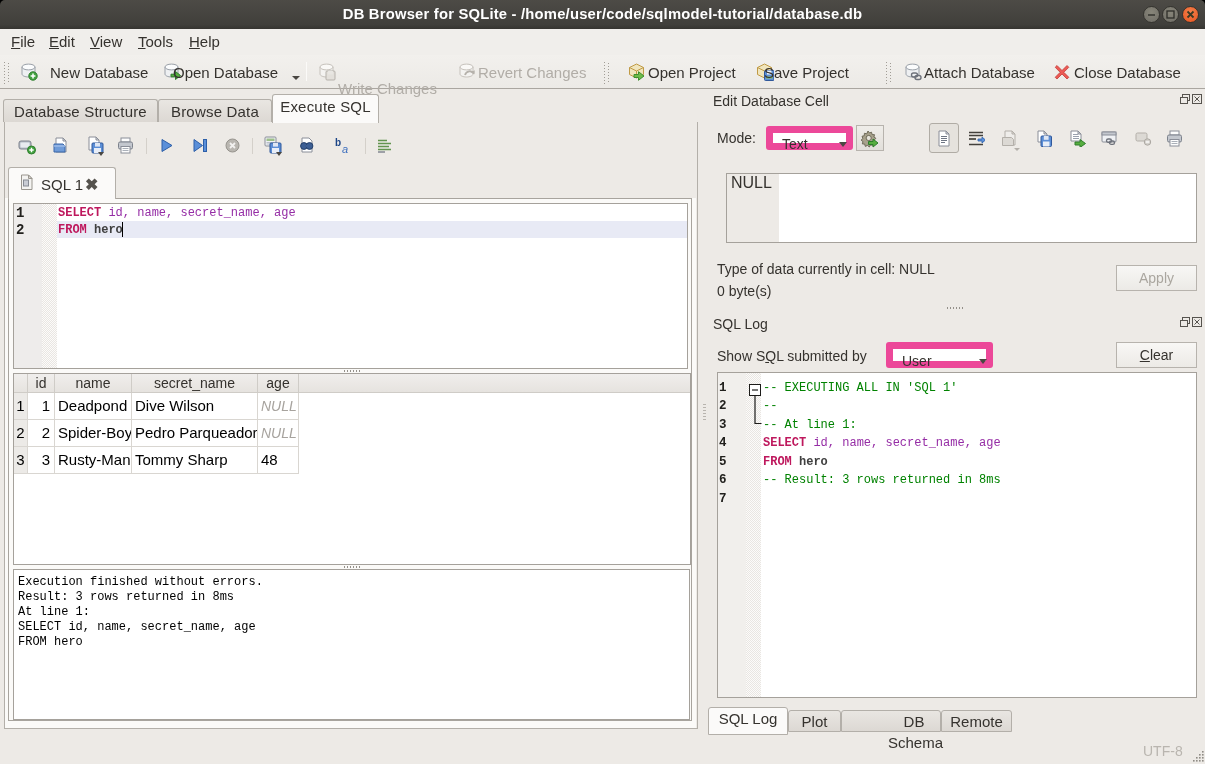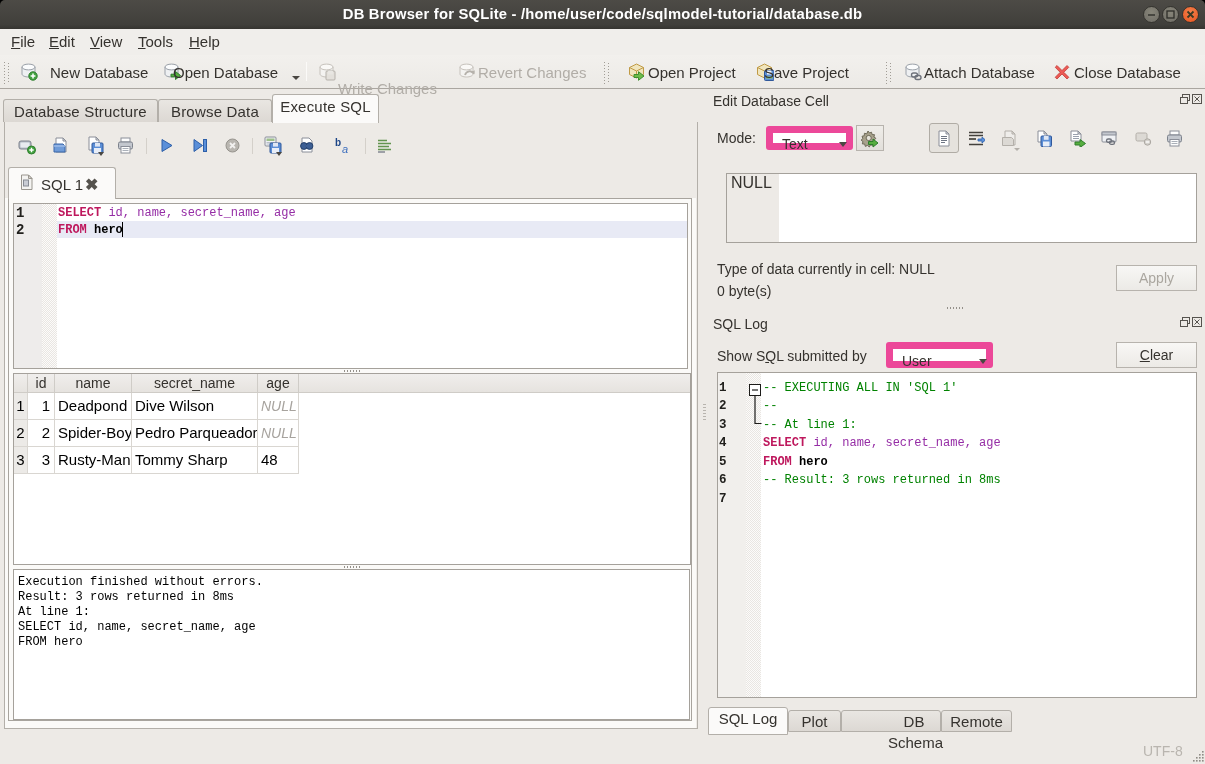--- a/index.html
+++ b/index.html
@@ -31,21 +31,21 @@
   #sqltab { left:8px; top:167px; width:108px; height:32px; background:#fbfaf9; border:1px solid #b3afa9; border-bottom:none; border-radius:3px 3px 0 0; z-index:2; }
   
   #editor { left:13px; top:203px; width:675px; height:166px; border:1px solid #a5a19b; background:#fff; }
   .gutternum { font-family:"Liberation Mono",monospace; font-size:14px; font-weight:bold; color:#21201d; }
   .lognum { font-family:"Liberation Mono",monospace; font-size:12.5px; font-weight:bold; color:#21201d; }
   #foldm { left:42px; top:204px; width:15px; height:164px;
     background:repeating-conic-gradient(#e9e6e2 0% 25%, #fcfbfa 0% 50%) 0 0/2px 2px; }
   .codeline { font-family:"Liberation Mono",monospace; font-size:12px; white-space:pre; }
   .kw { color:#be185d; font-weight:bold; }
   .id2 { color:#952ca5; }
-  .tbl { color:#000000; font-weight:bold; }
+  .tbl { color:#404040; font-weight:bold; }
   .cmt { color:#008200; }
   #hl { left:57px; top:221px; width:630px; height:17px; background:#e8eaf5; }
   #cursor { left:122px; top:222px; width:1px; height:15px; background:#000; }
   
   #rtable { left:13px; top:373px; width:678px; height:192px; border:1px solid #a5a19b; background:#fff; }
   .th { top:374px; height:19px; background:linear-gradient(#f0eeec,#e6e3df); border-right:1px solid #cfccc7; border-bottom:1px solid #cfccc7; font-size:14px; color:#35322e; text-align:center; line-height:18px; }
   .td { height:27px; white-space:nowrap; overflow:hidden; border-right:1px solid #d9d6d1; border-bottom:1px solid #d9d6d1; font-size:15px; color:#000; line-height:26px; padding:0 4px 0 3px; }
   .td.num { padding:0 4px 0 0; }
   .td.gut { background:#eceae7; text-align:center; padding:0; }
   .td.num { text-align:right; }

